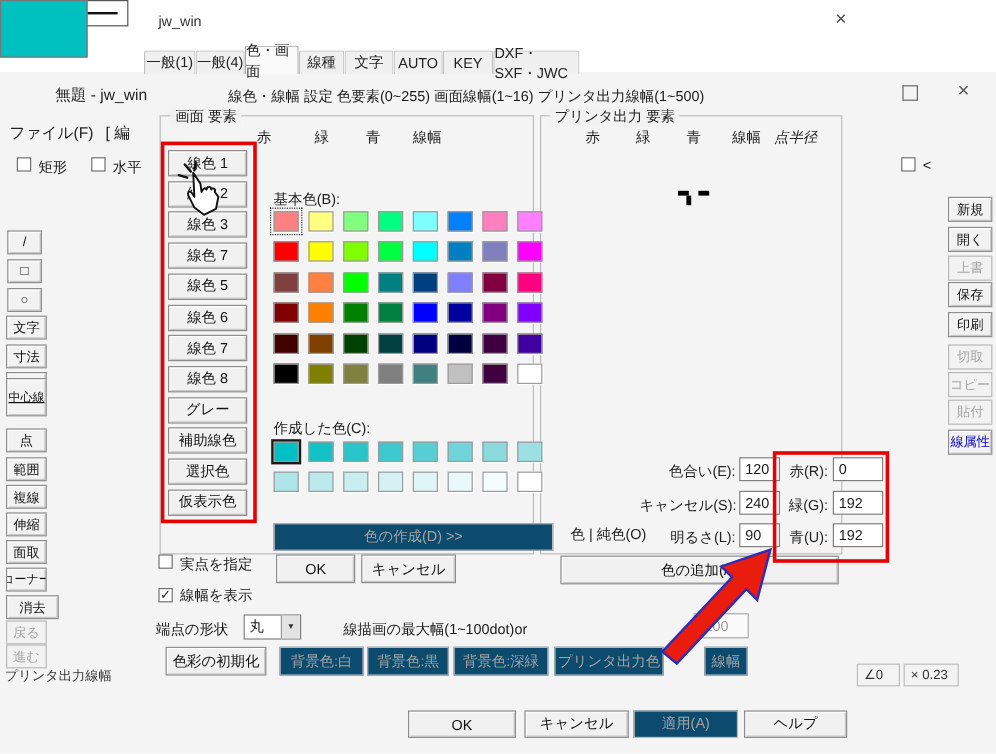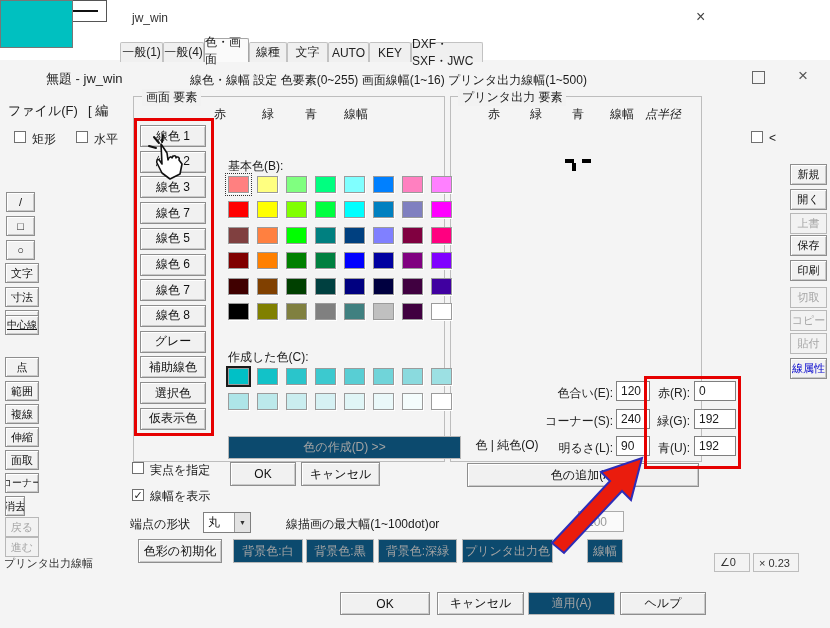--- a/index.html
+++ b/index.html
@@ -93,28 +93,28 @@
   <div class="abs" id="linepreview">
       <i></i>
     </div>
   <div id="lefttools">
       <div class="abs tbtn" style="left: 6px; top: 192px; width: 29px; height: 20px; font-size: 11px;">/</div>
       <div class="abs tbtn" style="left: 6px; top: 216px; width: 29px; height: 20px; font-size: 11px;">□</div>
       <div class="abs tbtn" style="left: 6px; top: 240px; width: 29px; height: 20px; font-size: 11px;">○</div>
       <div class="abs tbtn" style="left: 5px; top: 263px; width: 34px; height: 20px; font-size: 11px;">文字</div>
       <div class="abs tbtn" style="left: 5px; top: 287px; width: 34px; height: 20px; font-size: 11px;">寸法</div>
       <div class="abs tbtn" style="left: 5px; top: 310px; width: 34px; height: 20px; font-size: 11px;">２線</div>
-      <div class="abs tbtn" style="left: 5px; top: 315px; width: 34px; height: 20px; font-size: 10px; text-decoration: underline;">中心線</div>
+      <div class="abs tbtn" style="left: 5px; top: 315px; width: 34px; height: 32px; font-size: 10px; text-decoration: underline;">中心線</div>
       <div class="abs tbtn" style="left: 5px; top: 357px; width: 34px; height: 20px; font-size: 11px;">点</div>
       <div class="abs tbtn" style="left: 5px; top: 381px; width: 34px; height: 20px; font-size: 11px;">範囲</div>
       <div class="abs tbtn" style="left: 5px; top: 404px; width: 34px; height: 20px; font-size: 11px;">複線</div>
       <div class="abs tbtn" style="left: 5px; top: 427px; width: 34px; height: 20px; font-size: 11px;">伸縮</div>
       <div class="abs tbtn" style="left: 5px; top: 450px; width: 34px; height: 20px; font-size: 11px;">面取</div>
       <div class="abs tbtn" style="left: 5px; top: 473px; width: 34px; height: 20px; font-size: 10px;">コーナー</div>
-      <div class="abs tbtn" style="left: 5px; top: 496px; width: 20px; height: 20px; font-size: 11px;">消去</div>
+      <div class="abs tbtn" style="left: 5px; top: 496px; width: 44px; height: 20px; font-size: 11px;">消去</div>
       <div class="abs tbtn dis" style="left: 5px; top: 517px; width: 34px; height: 20px; font-size: 11px;">戻る</div>
       <div class="abs tbtn dis" style="left: 5px; top: 537px; width: 34px; height: 20px; font-size: 11px;">進む</div>
     </div>
   <div id="righttools">
       <div class="abs tbtn" style="left: 790px; top: 164px; width: 37px; height: 21px;">新規</div>
       <div class="abs tbtn" style="left: 790px; top: 189px; width: 37px; height: 21px;">開く</div>
       <div class="abs tbtn dis" style="left: 790px; top: 213px; width: 37px; height: 21px;">上書</div>
       <div class="abs tbtn" style="left: 790px; top: 235px; width: 37px; height: 21px;">保存</div>
       <div class="abs tbtn" style="left: 790px; top: 260px; width: 37px; height: 21px;">印刷</div>
       <div class="abs tbtn dis" style="left: 790px; top: 287px; width: 37px; height: 21px;">切取</div>
@@ -291,21 +291,21 @@
   <div class="mark" style="left:582px;top:159px;width:9px;height:4px"></div>
   <div class="mark" style="left:572px;top:163px;width:4px;height:8px"></div>
   <div class="abs" id="lumbar"></div>
   <div class="abs" id="lumarrow"></div>
 
   <div class="abs" id="preview" style="background: rgb(0, 192, 192);"></div>
   <div class="abs" style="left:468px;top:437px;width:78px;text-align:center">色 | 純色(O)</div>
   <div id="hslrows">
       <div class="vlabel" style="left: 533px; top: 385px; width: 80px;">色合い(E):</div>
       <div class="abs field" style="left: 616px; top: 381px; width: 34px; height: 20px;">120</div>
-      <div class="vlabel" style="left: 533px; top: 412.5px; width: 80px;">コーナー(S):</div>
+      <div class="vlabel" style="left: 533px; top: 412.5px; width: 80px;">キャンセル(S):</div>
       <div class="abs field" style="left: 616px; top: 408.5px; width: 34px; height: 20px;">240</div>
       <div class="vlabel" style="left: 533px; top: 440px; width: 80px;">明るさ(L):</div>
       <div class="abs field" style="left: 616px; top: 436px; width: 34px; height: 20px;">90</div>
     </div>
   <div id="rgbrows">
       <div class="vlabel" style="left: 646px; top: 385px; width: 44px;">赤(R):</div>
       <div class="abs field" style="left: 694px; top: 381px; width: 42px; height: 20px;">0</div>
       <div class="vlabel" style="left: 646px; top: 412.5px; width: 44px;">緑(G):</div>
       <div class="abs field" style="left: 694px; top: 408.5px; width: 42px; height: 20px;">192</div>
       <div class="vlabel" style="left: 646px; top: 440px; width: 44px;">青(U):</div>

